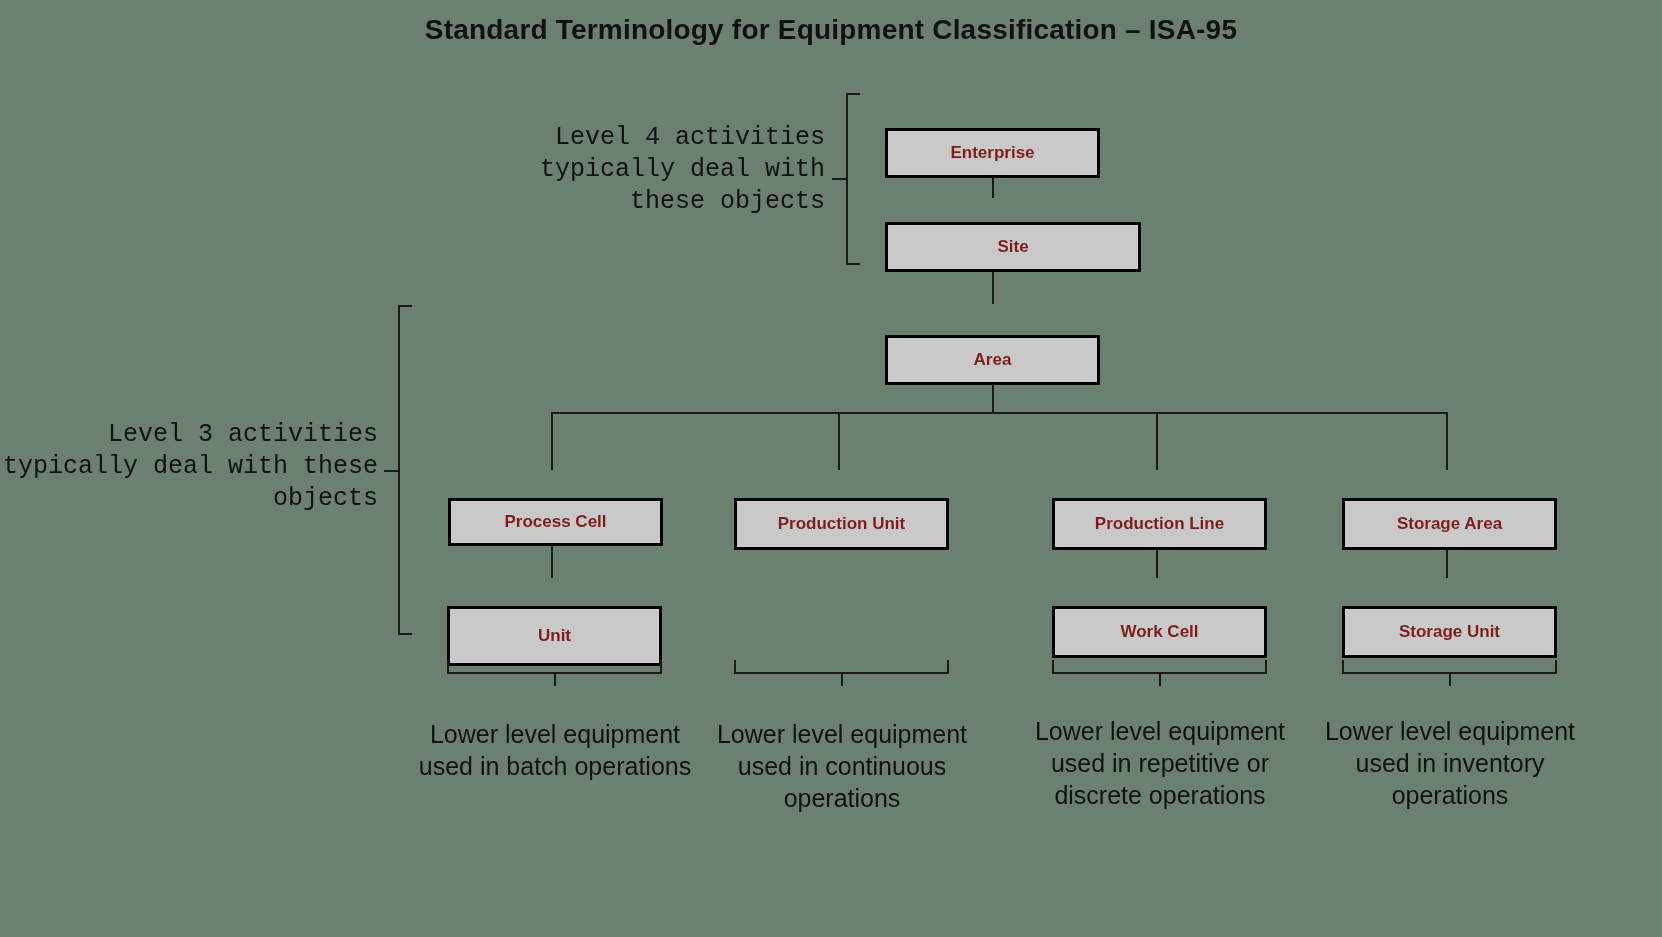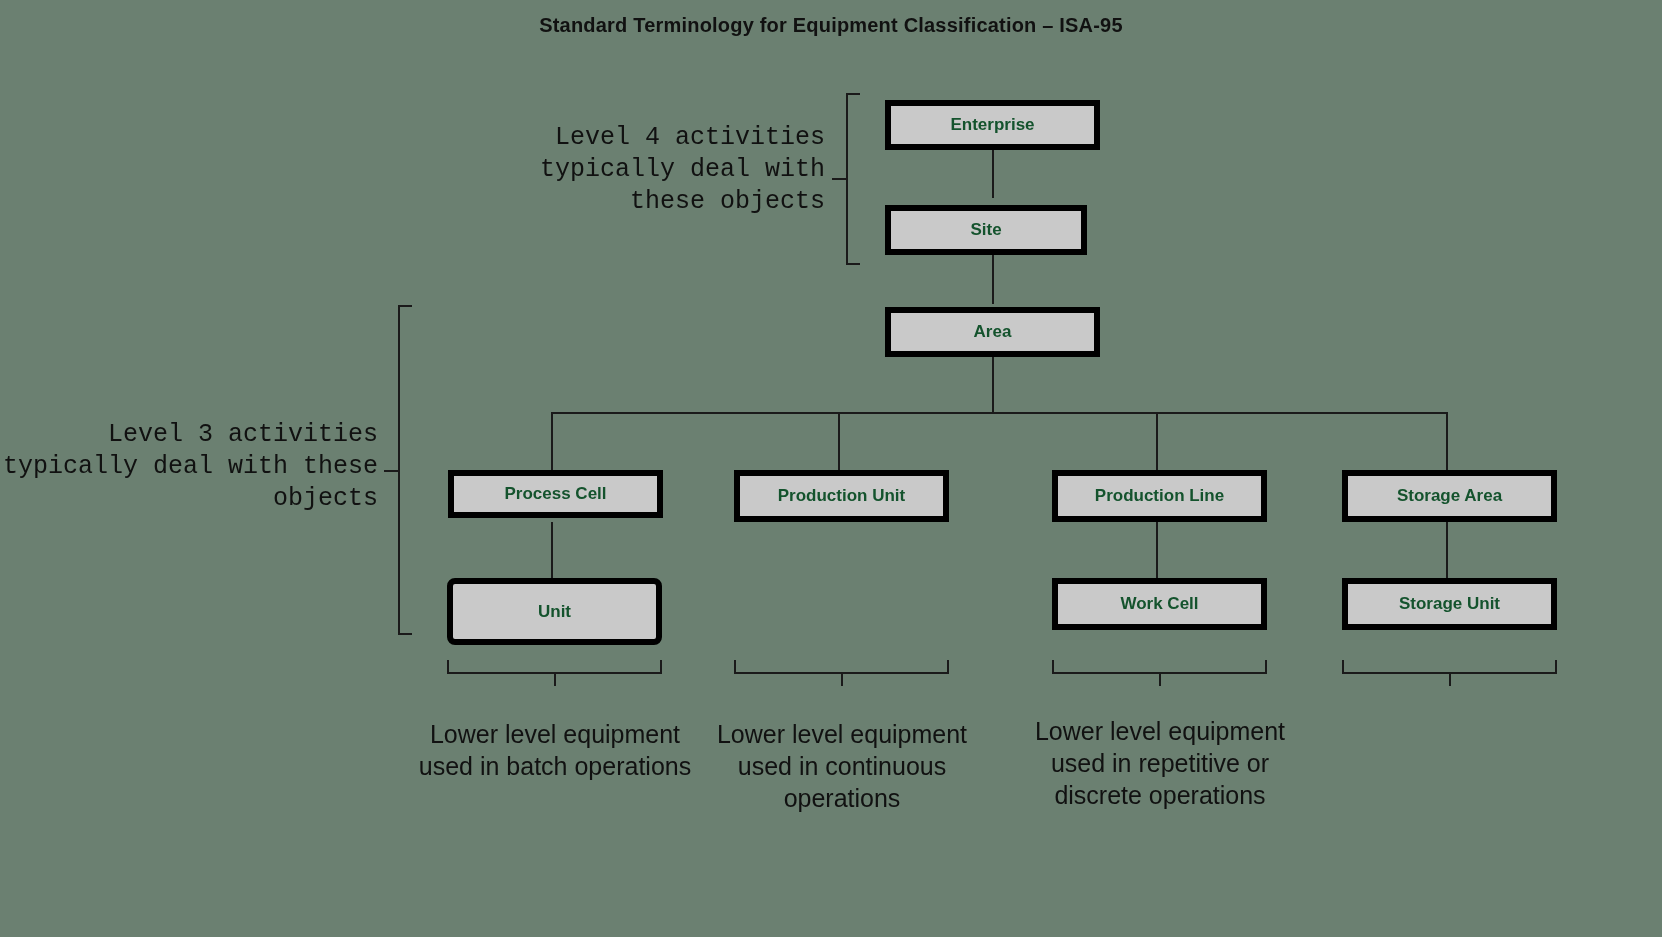--- a/index.html
+++ b/index.html
@@ -19,37 +19,38 @@
     width: 1662px;
     height: 937px;
     background: #6b8071;
   }
   .title {
     position: absolute;
     left: 0;
     top: 14px;
     width: 1662px;
     text-align: center;
-    font-size: 20px;
+    font-size: 28px;
     font-weight: 700;
     color: #111111;
     letter-spacing: 0.2px;
   }
   .node {
     position: absolute;
     background: #c9c9c9;
-    border: 6px solid #000000;
-    color: #14532d;
+    border: 3px solid #000000;
+    color: #7f1d1d;
     font-size: 17px;
     font-weight: 700;
     display: flex;
     align-items: center;
     justify-content: center;
     text-align: center;
     box-sizing: border-box;
+    margin-top: 28px;
   }
   .line {
     position: absolute;
     background: #1a1a1a;
   }
   .vline { width: 2px; }
   .hline { height: 2px; }
   .annot {
     position: absolute;
     font-size: 25px;
@@ -103,41 +104,41 @@
   <div class="line vline" style="left:1156px; top:412px; height:58px;"></div>
   <div class="line vline" style="left:1446px; top:412px; height:58px;"></div>
 
   <div class="line vline" style="left:551px; top:522px; height:56px;"></div>
   <div class="line vline" style="left:1156px; top:522px; height:56px;"></div>
   <div class="line vline" style="left:1446px; top:522px; height:56px;"></div>
 
   <div class="node" style="left:885px; top:100px; width:215px; height:50px;">
     <span>Enterprise</span>
   </div>
-  <div class="node" style="left:885px; top:205px; width:202px; height:50px;">
+  <div class="node" style="left:885px; top:194px; width:256px; height:50px;">
     <span>Site</span>
   </div>
   <div class="node" style="left:885px; top:307px; width:215px; height:50px;">
     <span>Area</span>
   </div>
 
   <div class="node" style="left:448px; top:470px; width:215px; height:48px;">
     <span>Process Cell</span>
   </div>
   <div class="node" style="left:734px; top:470px; width:215px; height:52px;">
     <span>Production Unit</span>
   </div>
   <div class="node" style="left:1052px; top:470px; width:215px; height:52px;">
     <span>Production Line</span>
   </div>
   <div class="node" style="left:1342px; top:470px; width:215px; height:52px;">
     <span>Storage Area</span>
   </div>
 
-  <div class="node" style="left:447px; top:578px; width:215px; height:67px;border-radius:8px;">
+  <div class="node" style="left:447px; top:578px; width:215px; height:60px;">
     <span>Unit</span>
   </div>
   <div class="node" style="left:1052px; top:578px; width:215px; height:52px;align-items:center;">
     <span>Work Cell</span>
   </div>
   <div class="node" style="left:1342px; top:578px; width:215px; height:52px;">
     <span>Storage Unit</span>
   </div>
 
   <div class="bracket" style="left:846px; top:93px; width:14px; height:172px;"></div>
@@ -156,14 +157,15 @@
 
   <div class="ubracket" style="left:1052px; top:660px; width:215px; height:14px;"></div>
   <div class="ubracket-stem" style="left:1159px; top:674px; height:12px;"></div>
 
   <div class="ubracket" style="left:1342px; top:660px; width:215px; height:14px;"></div>
   <div class="ubracket-stem" style="left:1449px; top:674px; height:12px;"></div>
 
   <div class="annot center" style="left:415px; top:718px; width:280px;">Lower level equipment used in batch operations</div>
   <div class="annot center" style="left:702px; top:718px; width:280px;">Lower level equipment used in continuous operations</div>
   <div class="annot center" style="left:1020px; top:715px; width:280px;">Lower level equipment used in repetitive or discrete operations</div>
+  <div class="annot center" style="left:1310px; top:715px; width:280px;">Lower level equipment used in inventory operations</div>
 
 </div>
 
 </body></html>

